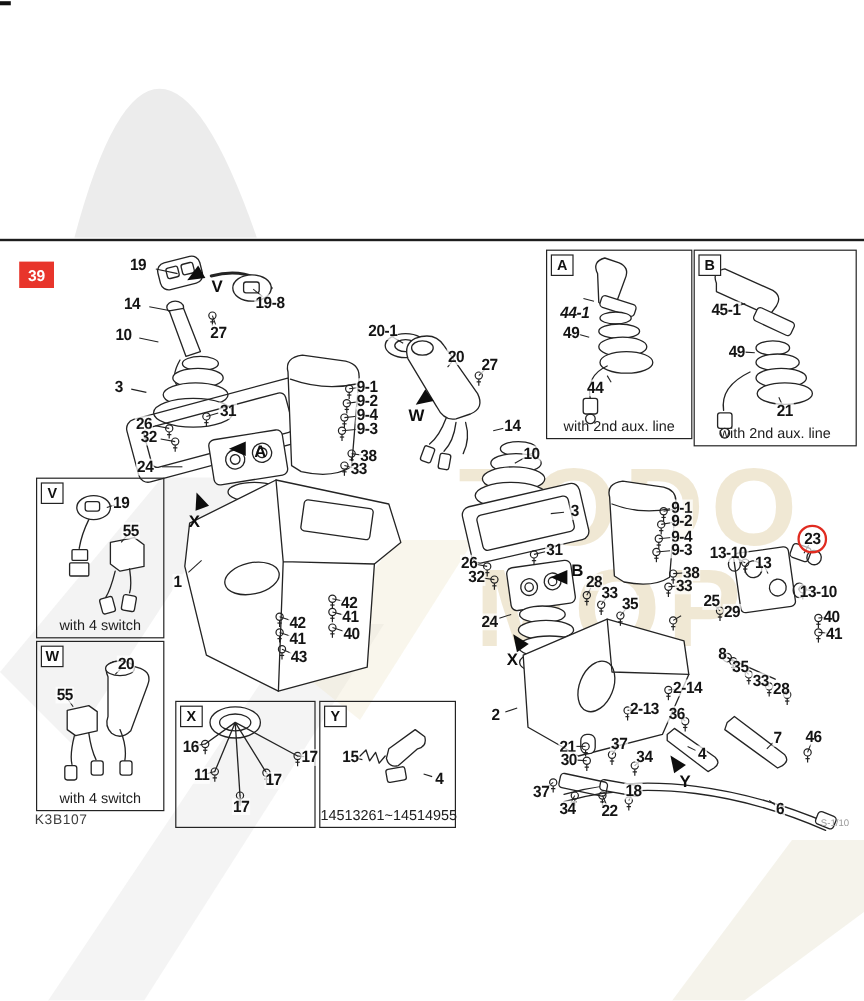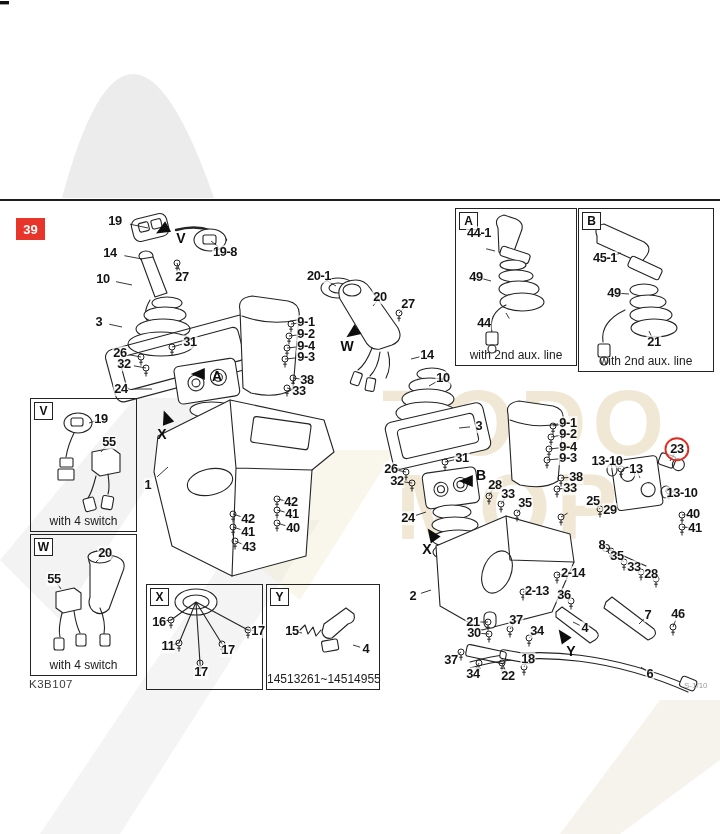--- a/index.html
+++ b/index.html
@@ -439,23 +439,23 @@
       <span class="part-label" style="left: 451px; top: 660px;">37</span>
       <span class="part-label" style="left: 473px; top: 674px;">34</span>
       <span class="part-label" style="left: 508px; top: 676px;">22</span>
       <span class="part-label" style="left: 516px; top: 620px;">37</span>
       <span class="part-label" style="left: 537px; top: 631px;">34</span>
       <span class="part-label" style="left: 528px; top: 659px;">18</span>
       <span class="part-label" style="left: 585px; top: 628px;">4</span>
       <span class="part-label" style="left: 648px; top: 615px;">7</span>
       <span class="part-label" style="left: 678px; top: 614px;">46</span>
       <span class="part-label" style="left: 650px; top: 674px;">6</span>
-      <span class="part-label" style="left: 479px; top: 233px;">44-1</span>
+      <span class="part-label" style="left: 479px; top: 261px; font-style: italic;">44-1</span>
       <span class="part-label" style="left: 476px; top: 277px;">49</span>
-      <span class="part-label" style="left: 484px; top: 323px;">44</span>
+      <span class="part-label" style="left: 496px; top: 323px;">44</span>
       <span class="part-label" style="left: 605px; top: 258px;">45-1</span>
       <span class="part-label" style="left: 614px; top: 293px;">49</span>
       <span class="part-label" style="left: 654px; top: 342px;">21</span>
       <span class="part-label" style="left: 101px; top: 419px;">19</span>
       <span class="part-label" style="left: 109px; top: 442px;">55</span>
       <span class="part-label" style="left: 105px; top: 553px;">20</span>
       <span class="part-label" style="left: 54px; top: 579px;">55</span>
       <span class="part-label" style="left: 159px; top: 622px;">16</span>
       <span class="part-label" style="left: 168px; top: 646px;">11</span>
       <span class="part-label" style="left: 258px; top: 631px;">17</span>

